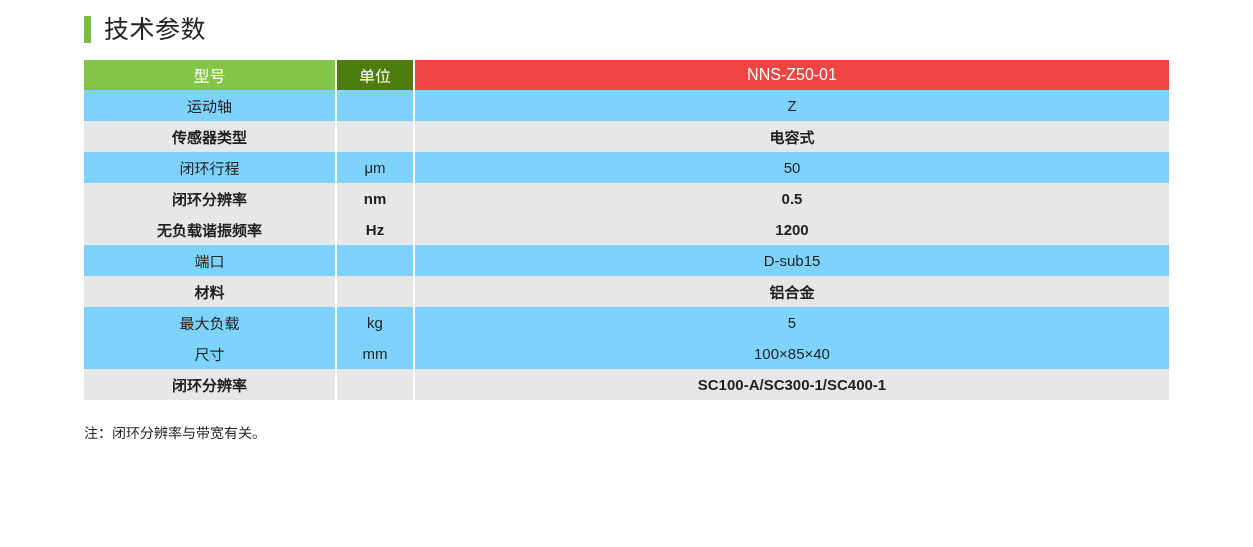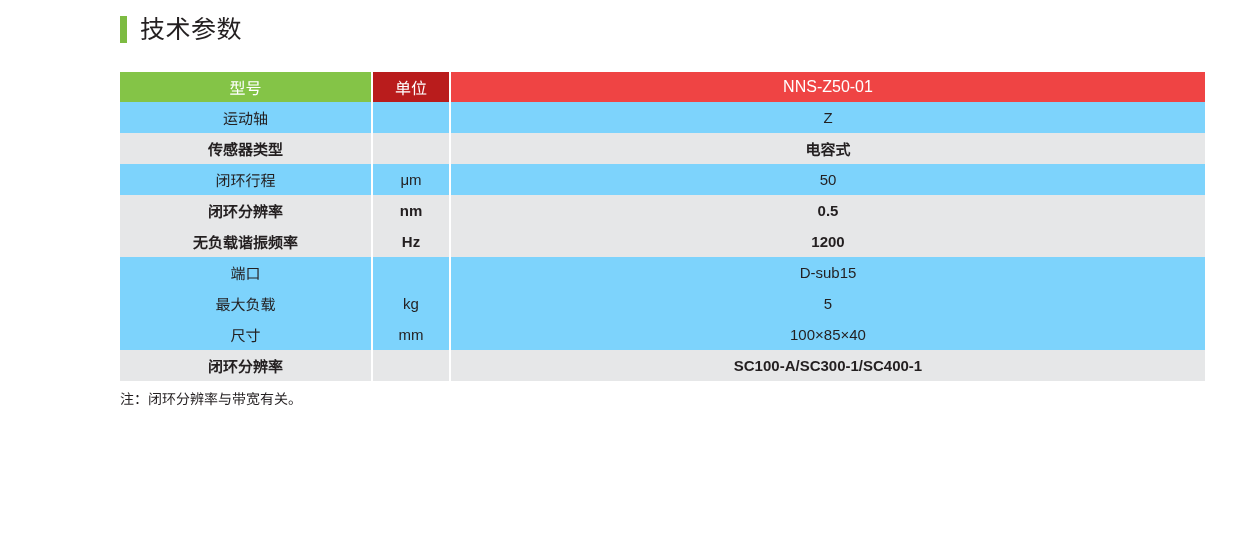--- a/index.html
+++ b/index.html
@@ -13,21 +13,21 @@
     height: 547px;
     font-family: "Liberation Sans", "DejaVu Sans", sans-serif;
     color: #231f20;
     overflow: hidden;
   }
   .page {
     position: relative;
     width: 1253px;
     height: 432px;
     box-sizing: border-box;
-    padding: 0 120px;
+    padding: 0 84px;
   }
   
   .title-row {
     display: flex;
     align-items: center;
     height: 48px;
     padding-top: 10px;
     box-sizing: border-box;
   }
   .title-bar {
@@ -42,21 +42,21 @@
     line-height: 27px;
     color: #231f20;
     letter-spacing: 0.5px;
     font-weight: normal;
   }
   
   table.spec {
     width: 1085px;
     border-collapse: collapse;
     table-layout: fixed;
-    margin-top: 24px;
+    margin-top: 12px;
   }
   table.spec col.c-name  { width: 252px; }
   table.spec col.c-unit  { width: 78px; }
   table.spec col.c-value { width: 755px; }
 
   table.spec th, table.spec td {
     padding: 0;
     height: 31px;
     font-size: 15px;
     font-weight: normal;
@@ -64,21 +64,21 @@
     vertical-align: middle;
     color: #231f20;
   }
   table.spec thead th {
     height: 30px;
     color: #ffffff;
     font-size: 16px;
     background: #84c447;
   }
   table.spec thead th.head-unit {
-    background: #b91c1c;
+    background: #4d7c0f;
   }
   table.spec thead th.head-value {
     background: #ef4444;
   }
   table.spec thead th.head-name {
     background: #84c447;
   }
   
   tbody tr.odd td  { background: #7dd3fc; }
   tbody tr.even td { background: #e6e7e8; font-weight: bold; }
@@ -86,21 +86,21 @@
   td.cell-name  { }
   td.cell-unit  { }
   td.cell-value { }
 
   
   td.cell-name, th.head-name   { border-right: 2px solid #ffffff; }
   td.cell-unit, th.head-unit   { border-right: 2px solid #ffffff; }
 
   
   .note {
-    margin-top: 8px;
+    margin-top: 23px;
     font-size: 14px;
     color: #231f20;
     line-height: 20px;
   }
 </style>
 </head>
 <body>
 
 <div class="page">
 
@@ -146,20 +146,25 @@
         <tr class="even">
           <td class="cell-name">无负载谐振频率</td>
           <td class="cell-unit">Hz</td>
           <td class="cell-value">1200</td>
         </tr>
         <tr class="odd">
           <td class="cell-name">端口</td>
           <td class="cell-unit"></td>
           <td class="cell-value">D-sub15</td>
         </tr>
+        <tr class="even">
+          <td class="cell-name">材料</td>
+          <td class="cell-unit"></td>
+          <td class="cell-value">铝合金</td>
+        </tr>
         <tr class="odd">
           <td class="cell-name">最大负载</td>
           <td class="cell-unit">kg</td>
           <td class="cell-value">5</td>
         </tr>
         <tr class="odd">
           <td class="cell-name">尺寸</td>
           <td class="cell-unit">mm</td>
           <td class="cell-value">100×85×40</td>
         </tr>

